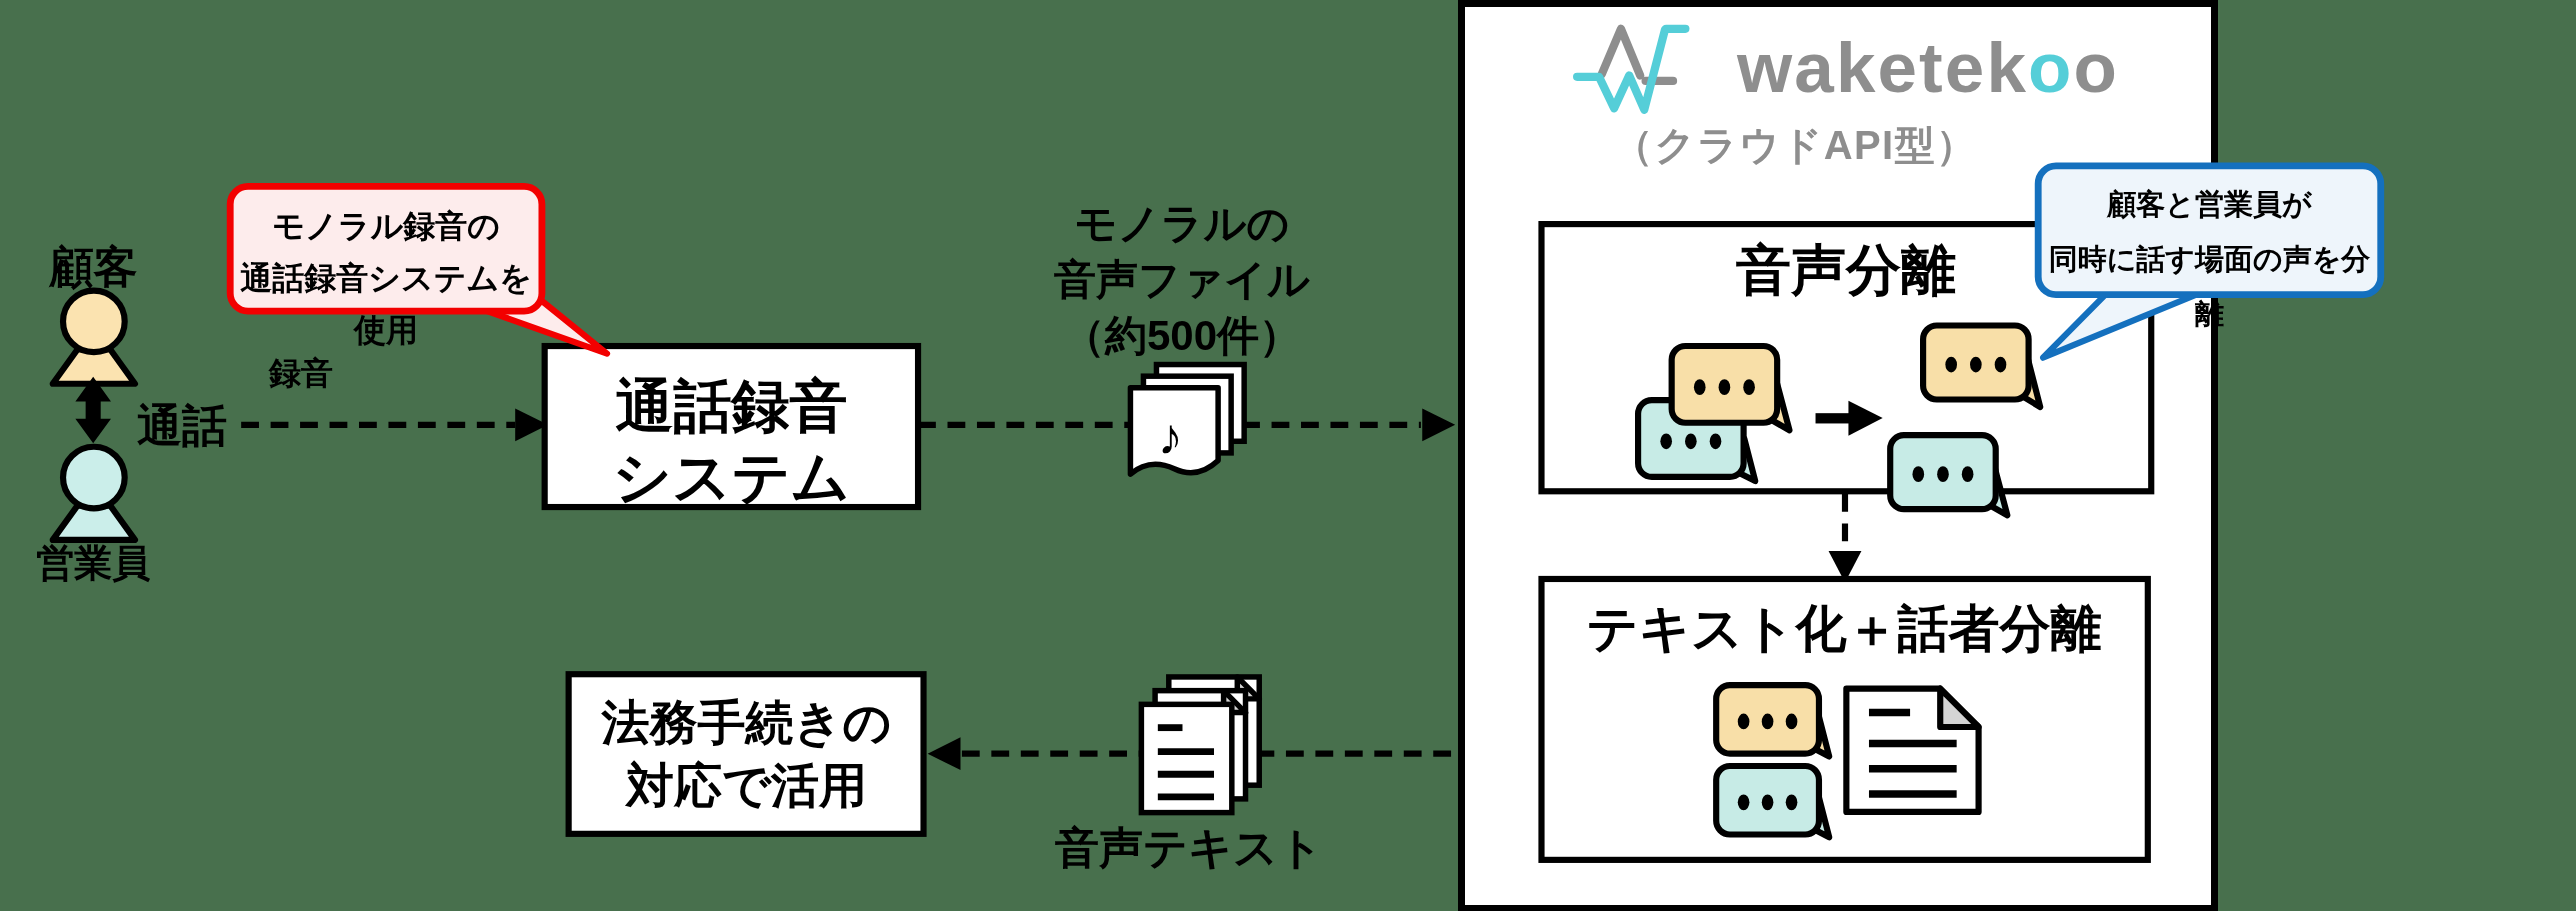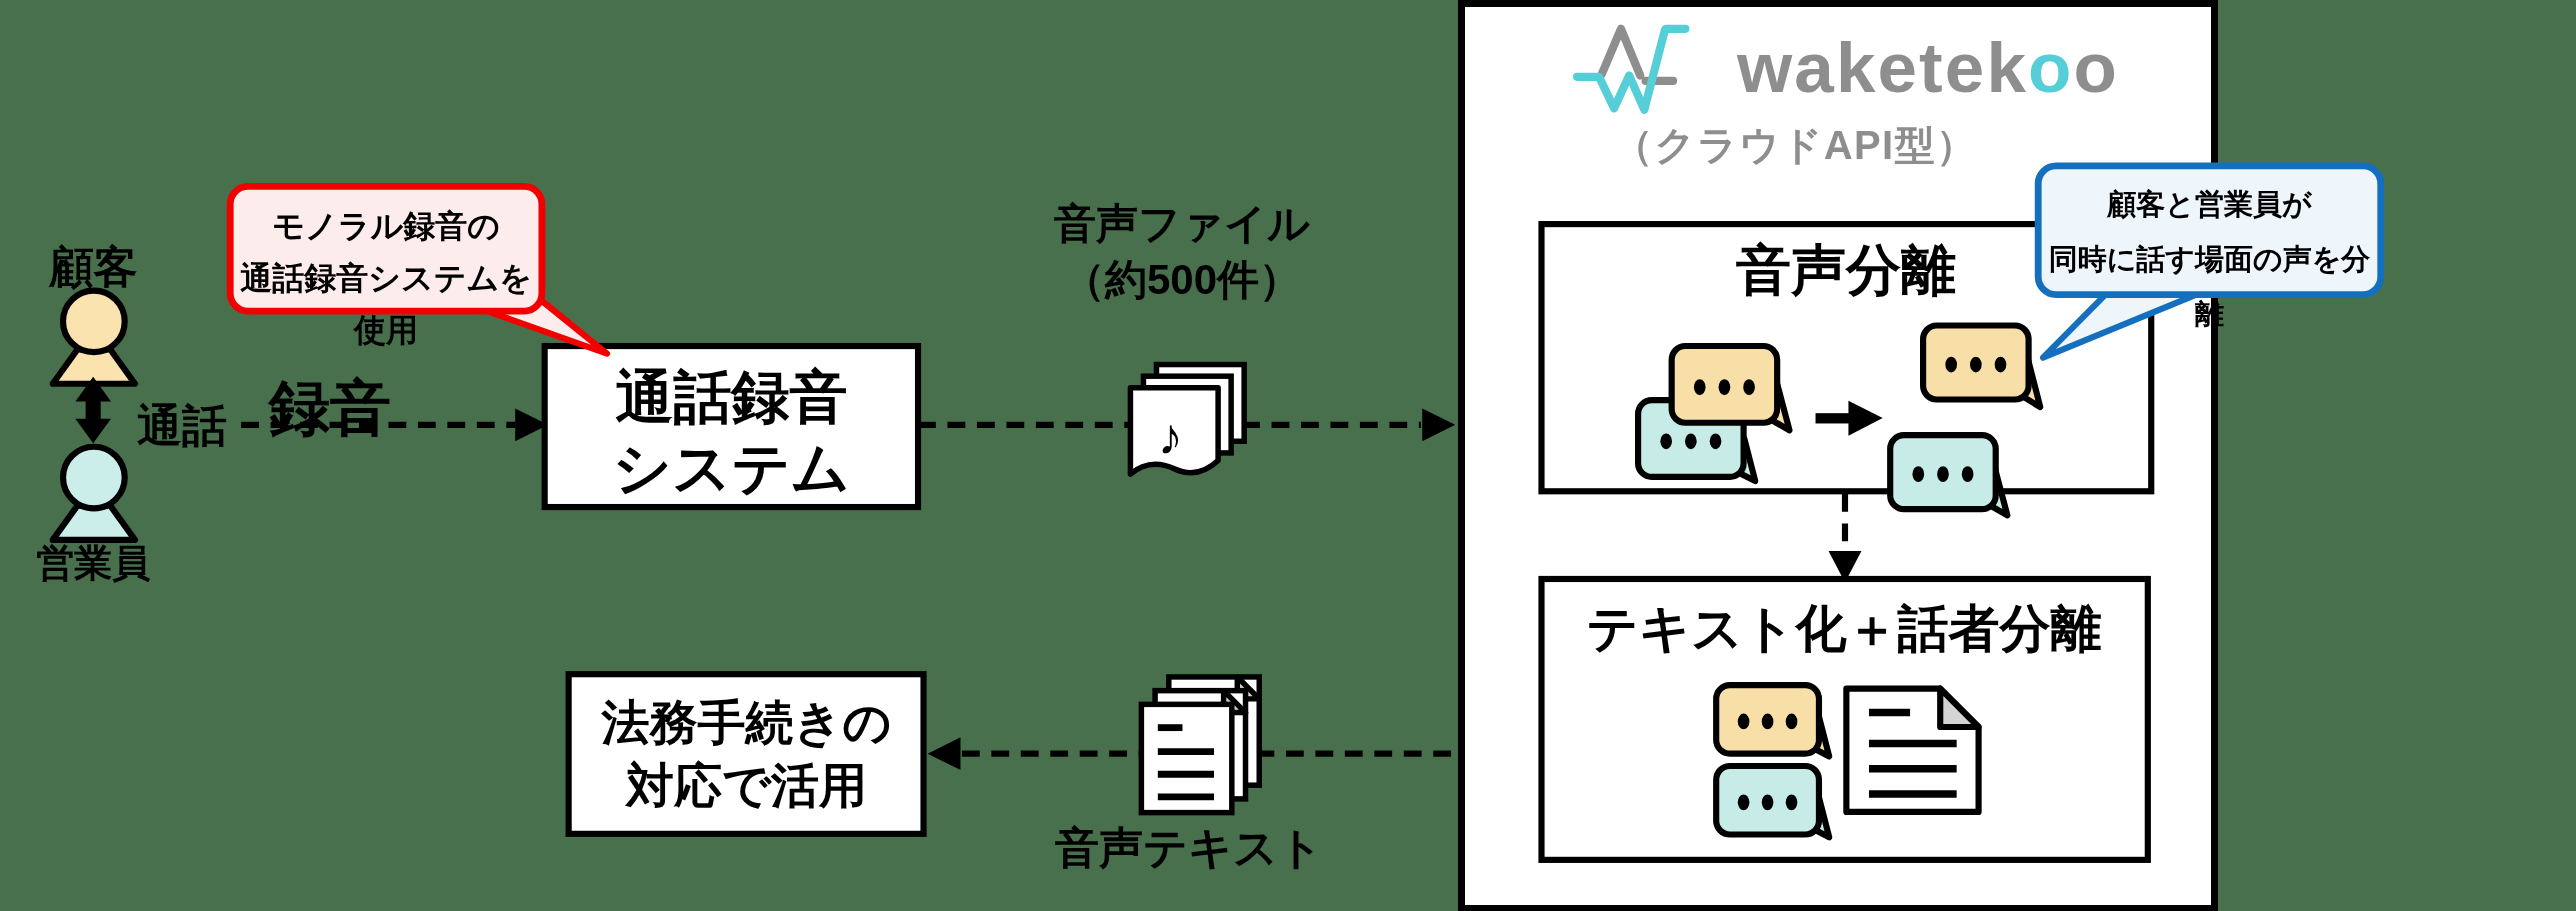--- a/index.html
+++ b/index.html
@@ -178,33 +178,34 @@
       <polyline points="2338,108 2366,42 2394,110" stroke="var(--logo-gray)"></polyline>
       <line x1="2402" y1="118" x2="2442" y2="118" stroke="var(--logo-gray)"></line>
       <polyline points="2302,112 2334,112 2356,158 2378,110 2400,160 2430,44" stroke="var(--logo-teal)"></polyline>
       <line x1="2432" y1="42" x2="2460" y2="42" stroke="var(--logo-teal)"></line>
     </g>
   </svg>
 
   <div class="label" style="left:25px;top:238px;width:137px;text-align:center;font-size:44px;">顧客</div>
   <div class="label" style="left:13.7px;top:538px;width:159px;text-align:center;font-size:38px;">営業員</div>
   <div class="label" style="left:137px;top:396px;font-size:45px;">通話</div>
-  <div class="label" style="left:269px;top:368px;font-size:61px;">録音</div>
+  <div class="label" style="left:269px;top:352px;font-size:32px;">録音</div>
 
   <div class="label centered" style="left:234px;top:200px;width:304px;font-size:32px;line-height:52px;">
     <div>モノラル録音の</div>
     <div>通話録音システムを使用</div>
   </div>
 
-  <div class="boxtext" style="left:545px;top:351px;width:373px;height:161px;font-size:58px;line-height:71px;">
+  <div class="boxtext" style="left:545px;top:360px;width:373px;height:161px;font-size:58px;line-height:71px;">
     <div>通話録音</div>
     <div>システム</div>
   </div>
 
   <div class="label centered" style="left:1028px;top:196px;width:308px;font-size:42px;line-height:56px;">
+    <div>モノラルの</div>
     <div>音声ファイル</div>
     <div>（約500件）</div>
   </div>
 
   <div class="brand">
     <span>waketek</span><span class="teal-o">o</span><span>o</span>
   </div>
   <div class="subtitle">（クラウドAPI型）</div>
 
   <div class="label centered" style="left:1541px;top:234px;width:610px;font-size:55px;">音声分離</div>

